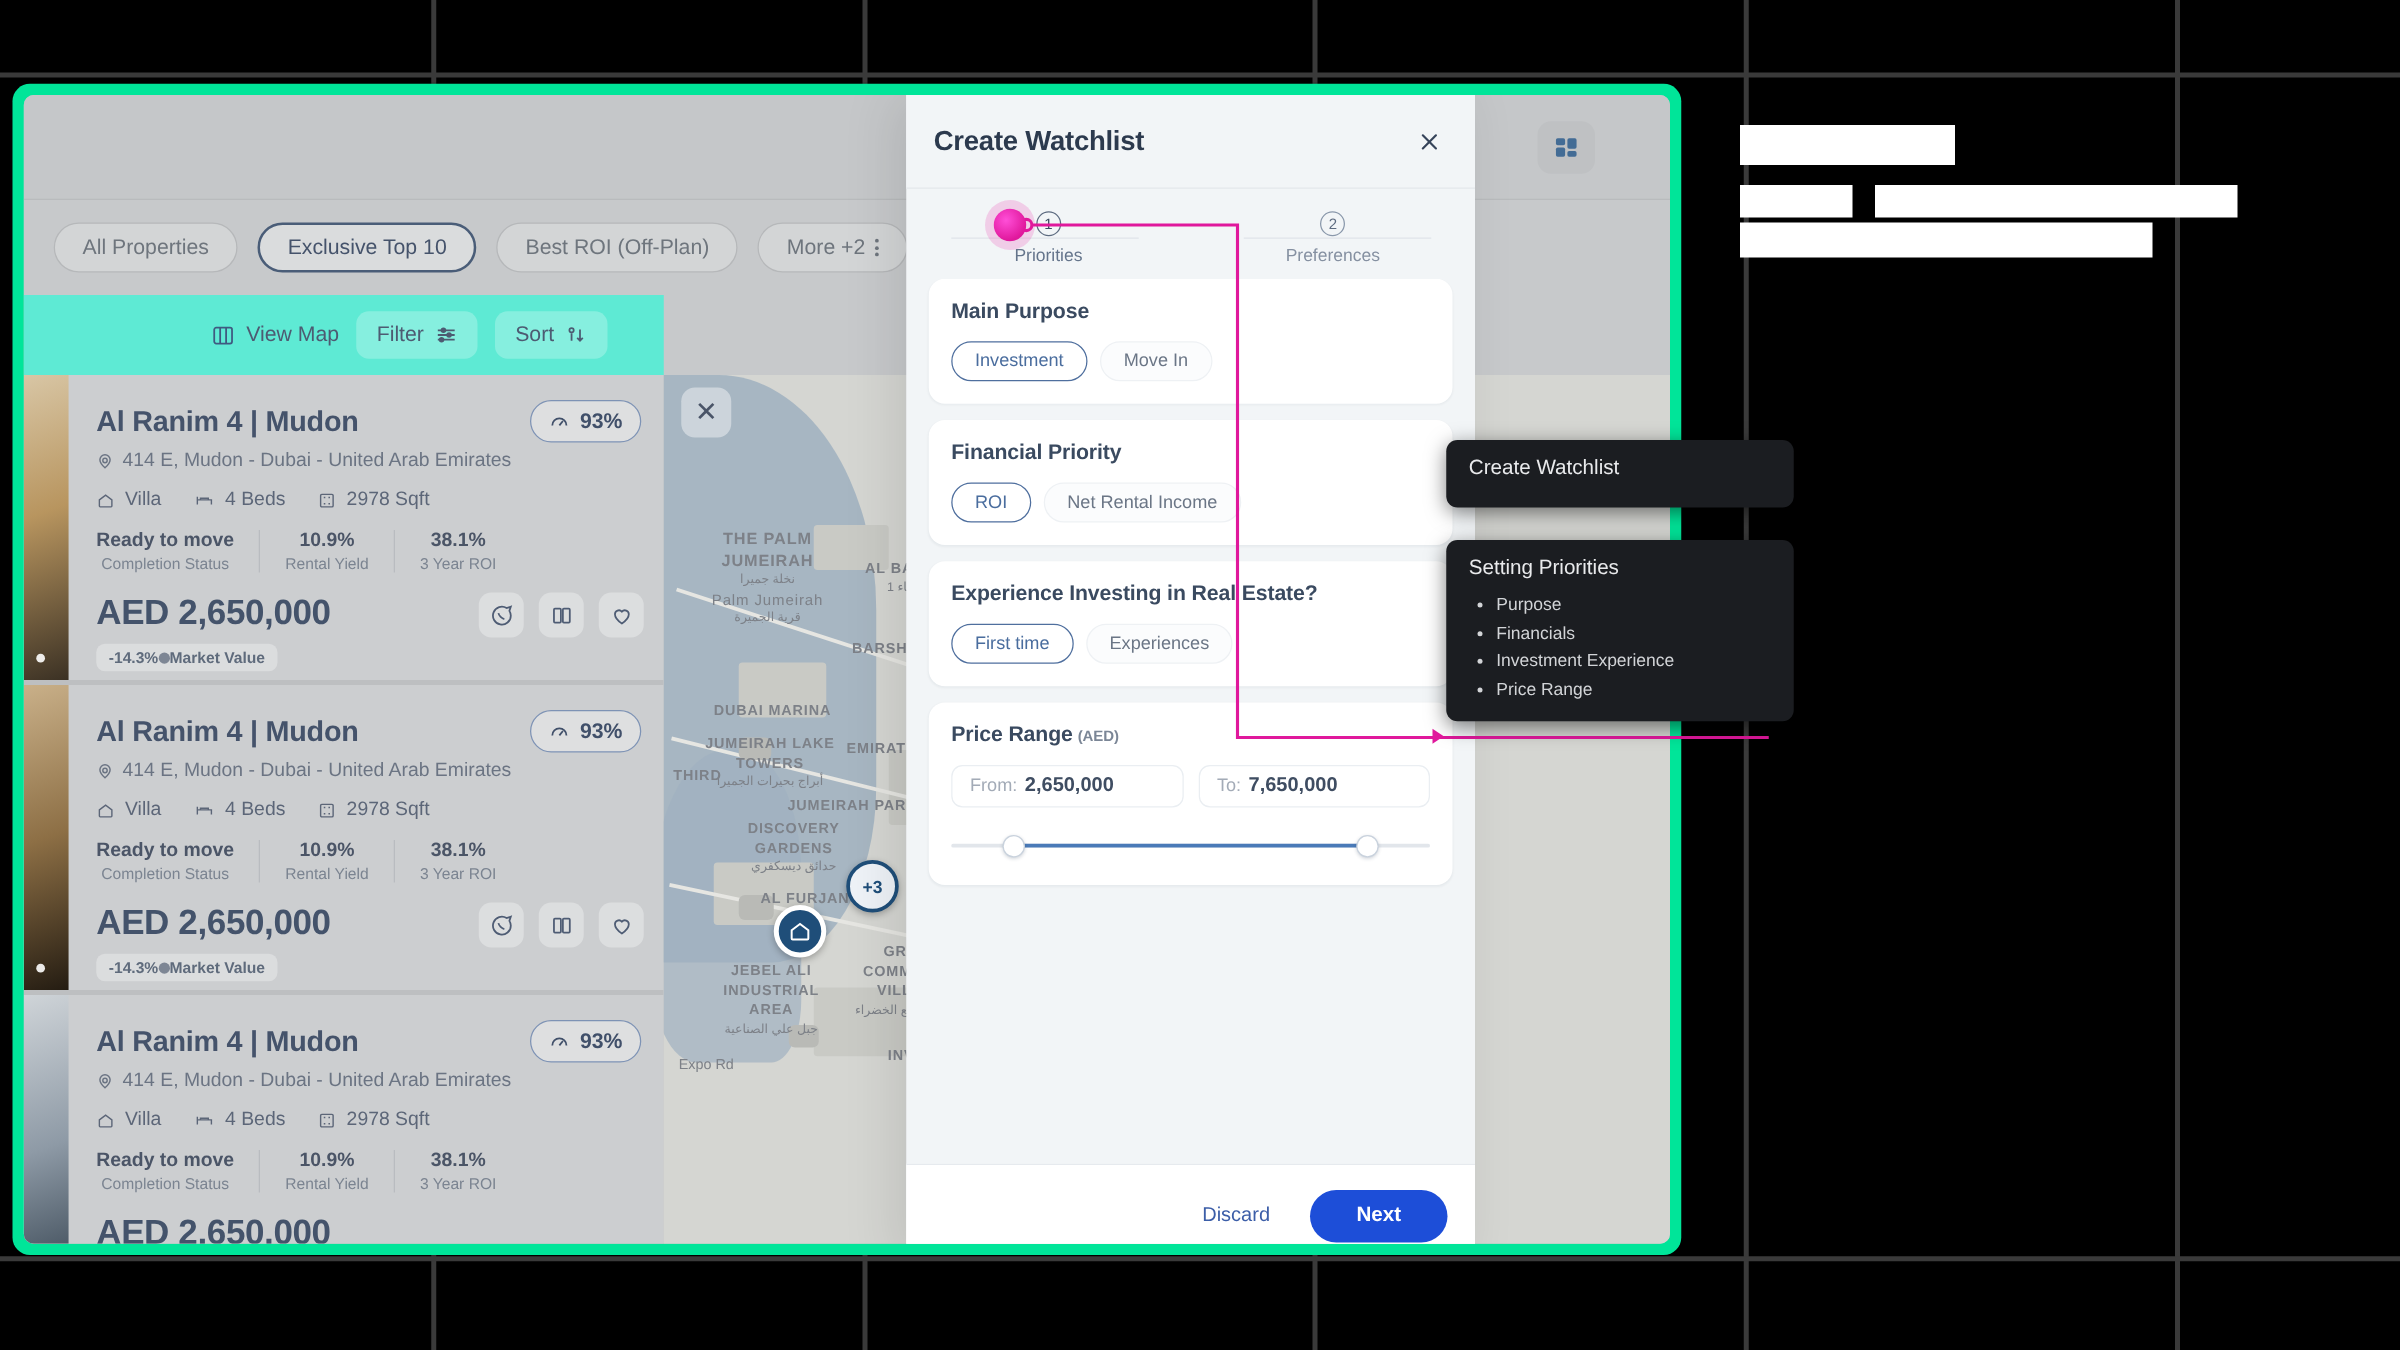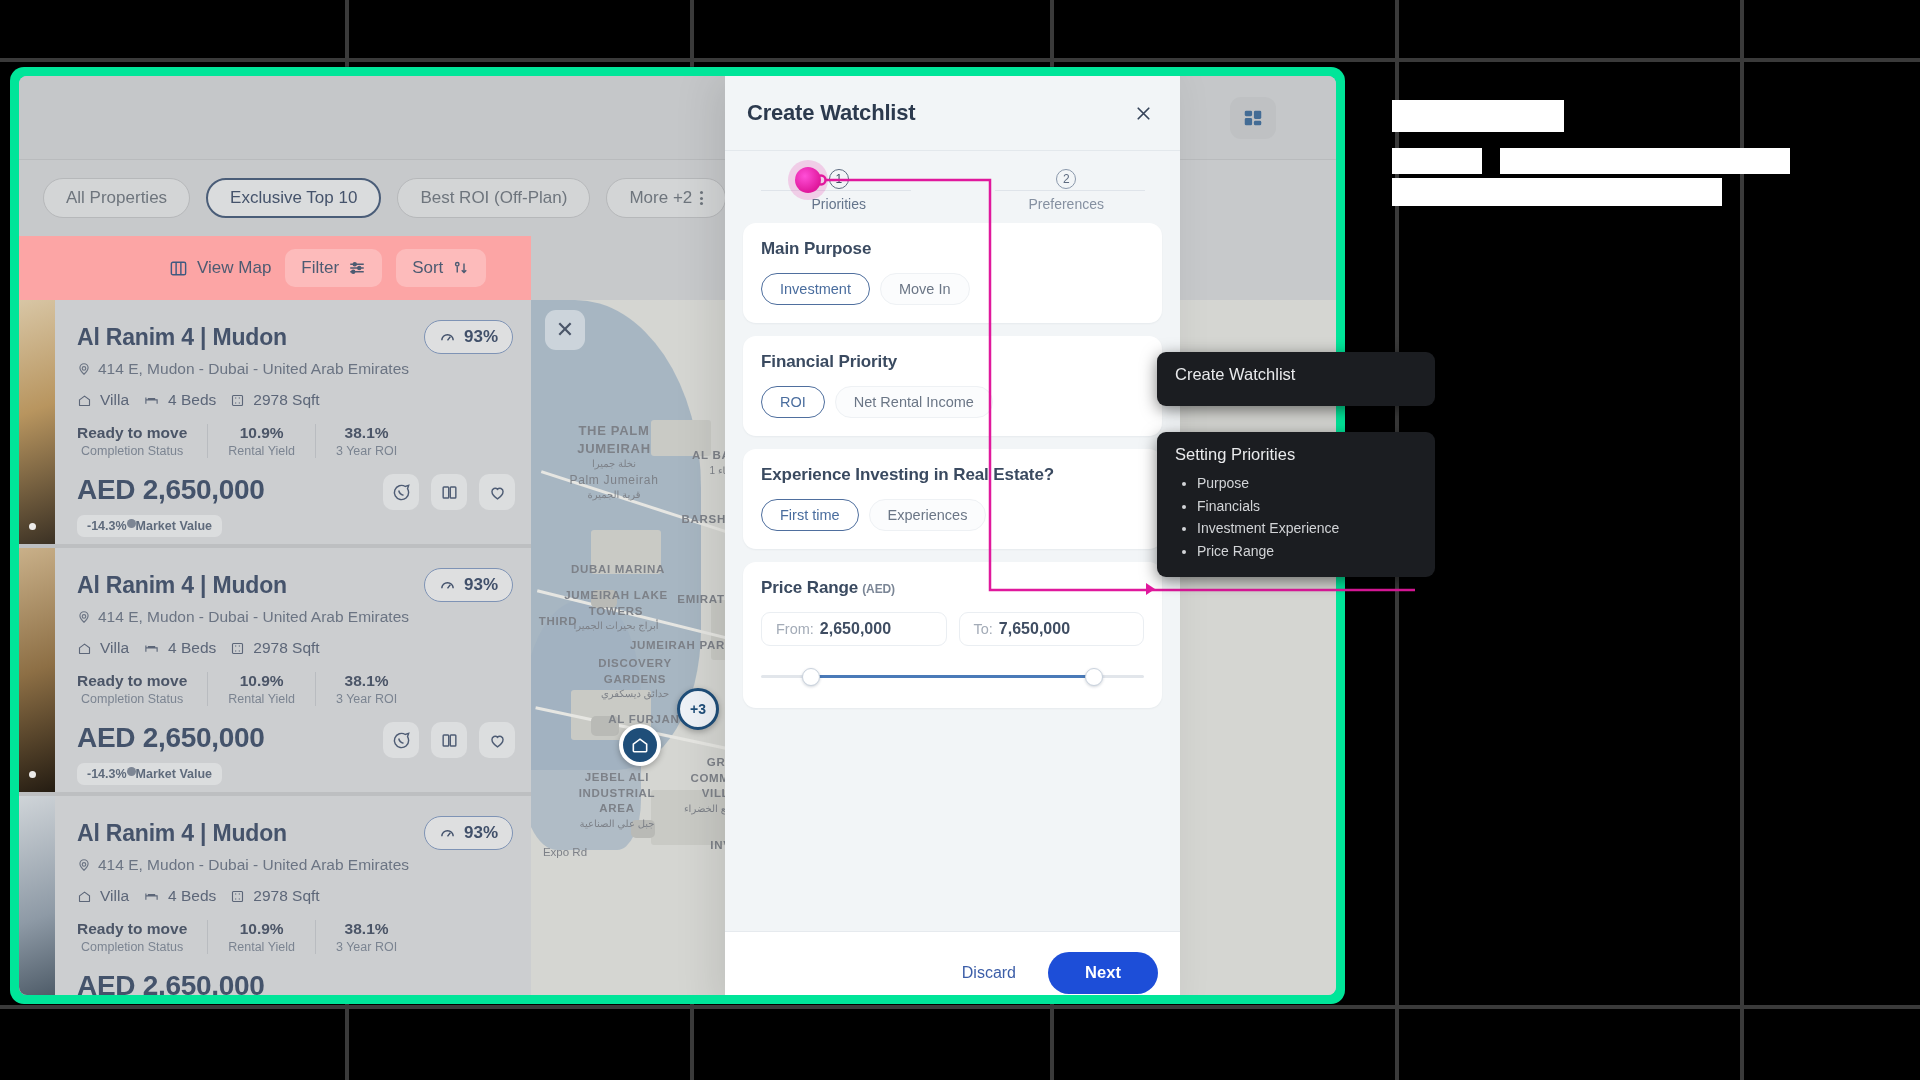--- a/index.html
+++ b/index.html
@@ -56,21 +56,21 @@
   .chip.active {
     border: 2px solid #4a5d78; color: #45536b; font-weight: 500;
     background: rgba(255,255,255,.35);
   }
   .kebab { display: inline-flex; flex-direction: column; gap: 2.5px; }
   .kebab i { width: 3px; height: 3px; border-radius: 50%; background: #6e757d; display: block; }
 
   
   #sub-toolbar {
     position: absolute; left: 0; top: 160px; width: 512px; height: 64px;
-    background: #fca5a5; display: flex; align-items: center; gap: 14px; padding-left: 150px;
+    background: #5eead4; display: flex; align-items: center; gap: 14px; padding-left: 150px;
   }
   .tb-item {
     display: flex; align-items: center; gap: 9px;
     font-size: 17px; color: #4d5b72; font-weight: 500;
   }
   .tb-box {
     height: 38px; padding: 0 16px; border-radius: 10px;
     background: rgba(255,255,255,.25); display: flex; align-items: center; gap: 9px;
     font-size: 17px; color: #4d5b72;
   }
@@ -84,30 +84,30 @@
   .card-img { width: 36px; flex: 0 0 36px; position: relative; overflow: hidden; }
   .card-img .ph { position: absolute; inset: 0; }
   .img-a { background: linear-gradient(160deg,#d8c6a5 0%,#b8955f 45%,#3b3124 100%); }
   .img-b { background: linear-gradient(160deg,#c9b089 0%,#8d6f45 50%,#241c12 100%); }
   .img-c { background: linear-gradient(160deg,#cfd4d8 0%,#8e9aa6 50%,#2d3b48 100%); }
   .dot-ind { position: absolute; left: 10px; bottom: 14px; width: 7px; height: 7px; border-radius: 50%; background: #fff; opacity: .9; }
 
   .card-body { flex: 1; padding: 24px 20px 0 22px; position: relative; }
   .card-title { font-size: 23px; font-weight: 700; color: #45536b; letter-spacing: -.2px; }
   .card-addr { margin-top: 9px; font-size: 15.5px; color: #6b7483; display: flex; align-items: center; gap: 7px; }
-  .card-specs { margin-top: 13px; display: flex; align-items: center; gap: 14px; font-size: 15.5px; color: #5c6678; }
+  .card-specs { margin-top: 13px; display: flex; align-items: center; gap: 26px; font-size: 15.5px; color: #5c6678; }
   .spec { display: flex; align-items: center; gap: 8px; }
   .card-stats { margin-top: 15px; display: flex; align-items: flex-start; text-align: center; }
   .stat { padding-right: 20px; margin-right: 20px; border-right: 1px solid #b9bcc0; }
   .stat:last-child { border-right: none; }
   .stat-v { font-size: 15.5px; color: #4b5567; font-weight: 600; }
   .stat-l { font-size: 12.5px; color: #7b8491; margin-top: 2px; }
   .card-price { margin-top: 16px; font-size: 28px; font-weight: 700; color: #44536b; letter-spacing: -.3px; }
   .mv-badge {
-    display: inline-flex; gap: 0; margin-top: 9px;
+    display: inline-flex; align-items: center; gap: 0; margin-top: 9px;
     background: rgba(255,255,255,.30); border-radius: 7px; padding: 4px 10px;
     font-size: 12.5px; color: #5f6b7c; font-weight: 600;
   }
   .mv-badge .dotg { width: 9px; height: 9px; border-radius: 50%; background: #7d8694; display: inline-block; }
 
   .score-pill {
     position: absolute; right: 18px; top: 20px;
     height: 34px; padding: 0 14px; border-radius: 17px;
     border: 1.5px solid #7e93b5; background: rgba(255,255,255,.35);
     display: flex; align-items: center; gap: 8px;

